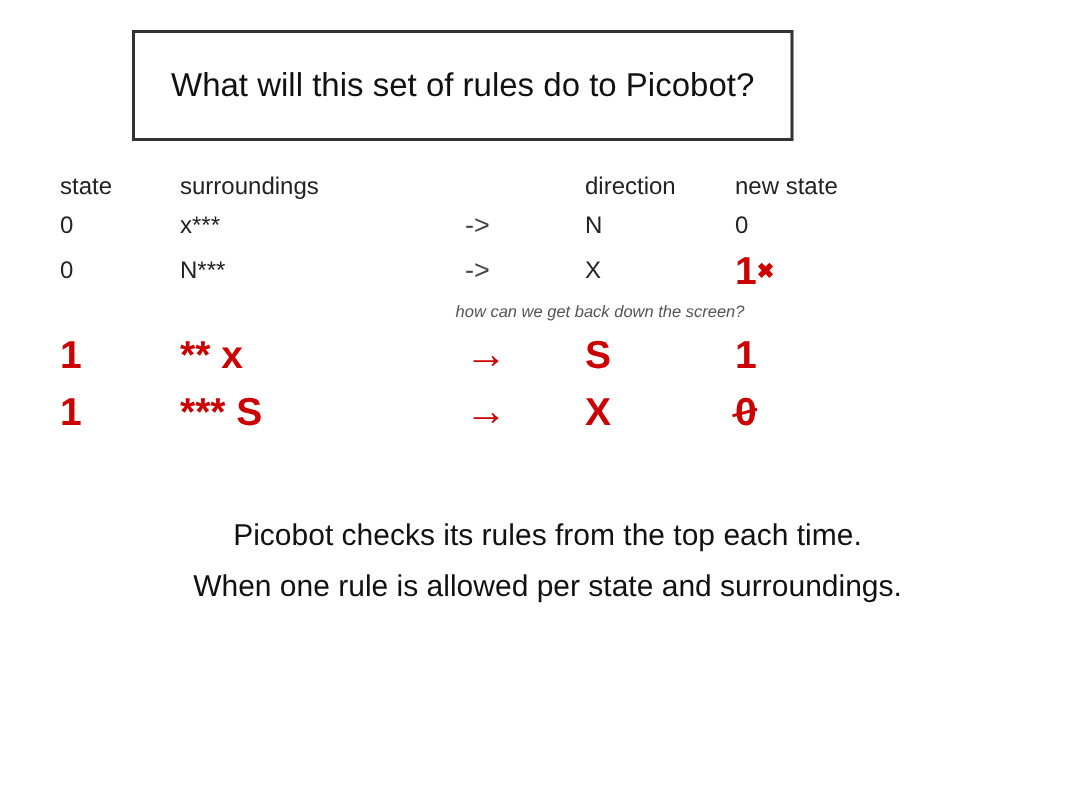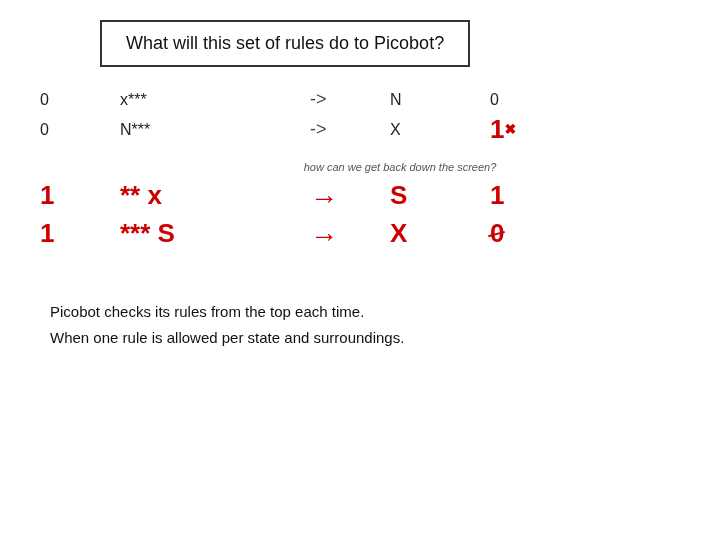--- a/index.html
+++ b/index.html
@@ -15,24 +15,24 @@
     .page-container {
       width: 720px;
       height: 540px;
       padding: 20px 40px;
       position: relative;
     }
 
     .title-box {
       border: 2px solid #333;
       display: inline-block;
-      padding: 11px 24px;
-      margin-left: 60px;
+      padding: 22px 24px;
+      margin-left: 48px;
       margin-bottom: 22px;
-      font-size: 18px;
+      font-size: 22px;
       color: #111;
     }
 
     .header-row {
       display: flex;
       align-items: center;
       margin-bottom: 6px;
       font-size: 16px;
       color: #222;
     }
@@ -48,21 +48,21 @@
       align-items: center;
       font-size: 16px;
       margin-bottom: 4px;
       color: #222;
     }
 
     .handwritten-note {
       text-align: center;
       font-size: 11px;
       color: #555;
-      margin: 16px 0 6px 80px;
+      margin: 6px 0 6px 80px;
       font-style: italic;
     }
 
     .handwritten-section {
       margin: 4px 0 10px 0;
       position: relative;
       height: 110px;
     }
 
     .hw-row {
@@ -75,24 +75,25 @@
       font-weight: bold;
     }
 
     .hw-col-state { width: 80px; }
     .hw-col-surr { width: 190px; }
     .hw-col-arrow { width: 80px; font-size: 28px; color: #cc0000; }
     .hw-col-dir { width: 100px; }
     .hw-col-new { width: 110px; }
 
     .bottom-text {
-      font-size: 15px;
+      font-size: 20px;
       color: #111;
       line-height: 1.7;
       margin-left: 10px;
+      text-align: center;
     }
 
     .arrow-text {
       font-size: 18px;
       color: #444;
     }
 
     .new-state-typed {
       font-size: 16px;
       color: #222;
@@ -125,20 +126,27 @@
 <body>
 
 <div class="page-container">
 
   
   <div class="title-box">
     <span>What will this set of rules do to Picobot?</span>
   </div>
 
   
+  <div class="header-row">
+    <div class="col-state">state</div>
+    <div class="col-surr">surroundings</div>
+    <div class="col-dir-arrow"></div>
+    <div class="col-dir">direction</div>
+    <div class="col-newstate">new state</div>
+  </div>
 
   
   <div class="data-row">
     <div class="col-state">0</div>
     <div class="col-surr">x***</div>
     <div class="col-dir-arrow arrow-text">-&gt;</div>
     <div class="col-dir">N</div>
     <div class="col-newstate new-state-typed">0</div>
   </div>
 

